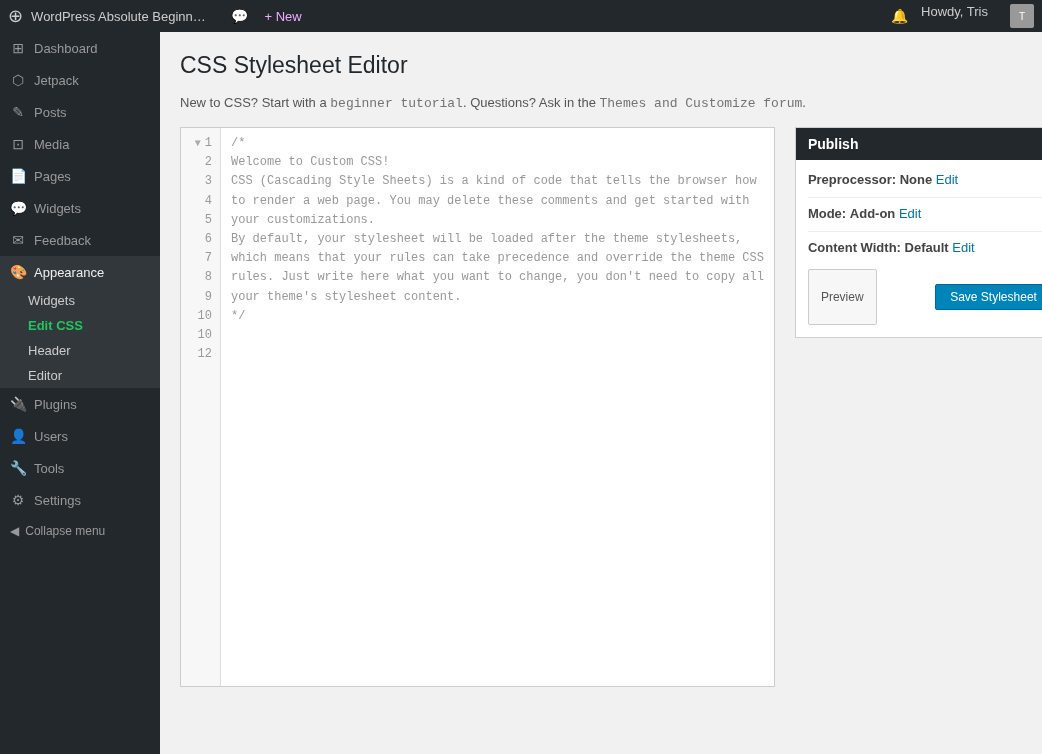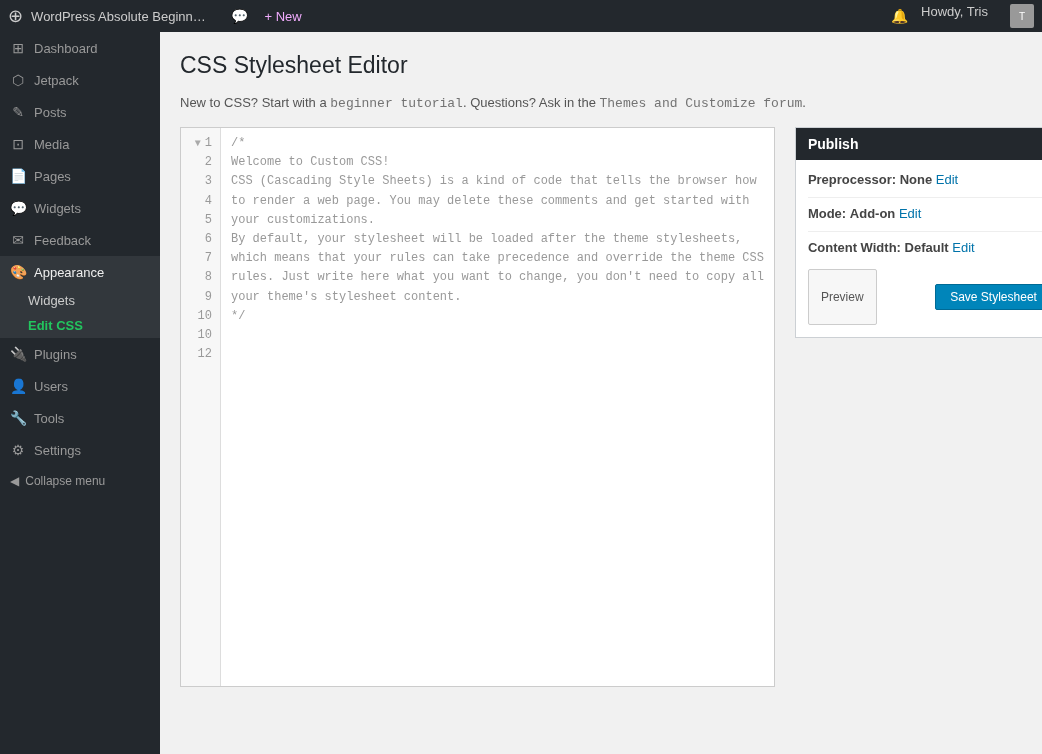--- a/index.html
+++ b/index.html
@@ -221,20 +221,22 @@
           <span class="mi-icon">✉</span>
           <span class="mi-label">Feedback</span>
         </div>
         <div class="menu-section-header">
           <span class="mi-icon">🎨</span>
           <span>Appearance</span>
         </div>
         <div class="submenu">
           <span class="sub-item">Widgets</span>
           <span class="sub-item active">Edit CSS</span>
+          <span class="sub-item">Header</span>
+          <span class="sub-item">Editor</span>
         </div>
         <div class="menu-item">
           <span class="mi-icon">🔌</span>
           <span class="mi-label">Plugins</span>
         </div>
         <div class="menu-item">
           <span class="mi-icon">👤</span>
           <span class="mi-label">Users</span>
         </div>
         <div class="menu-item">

